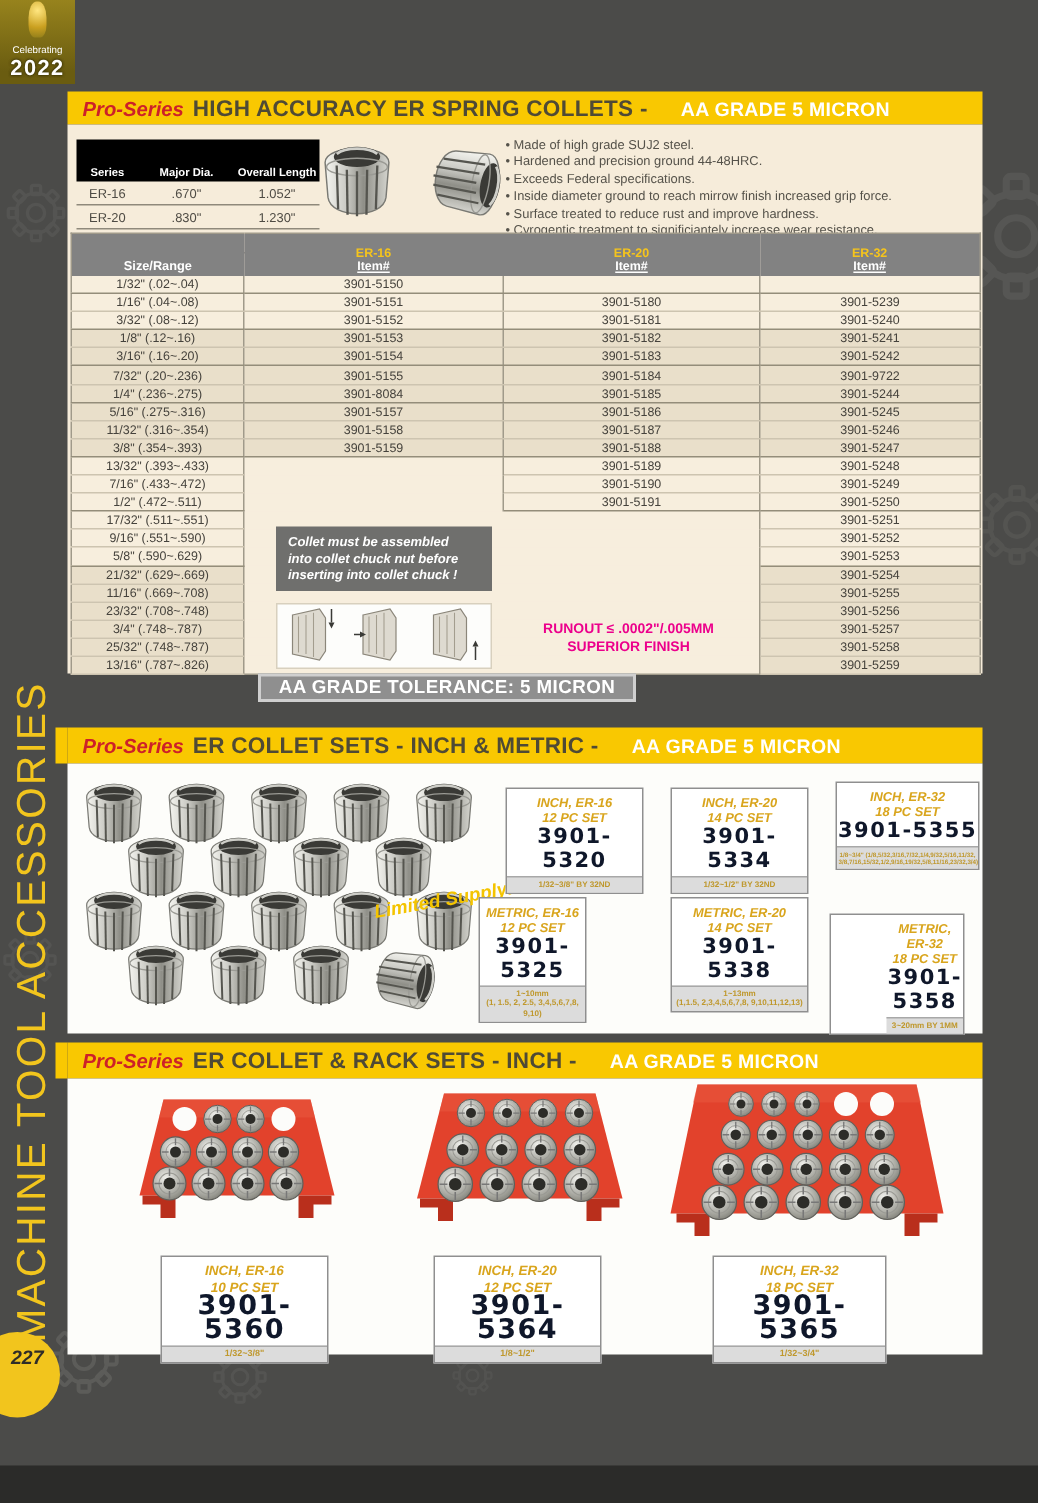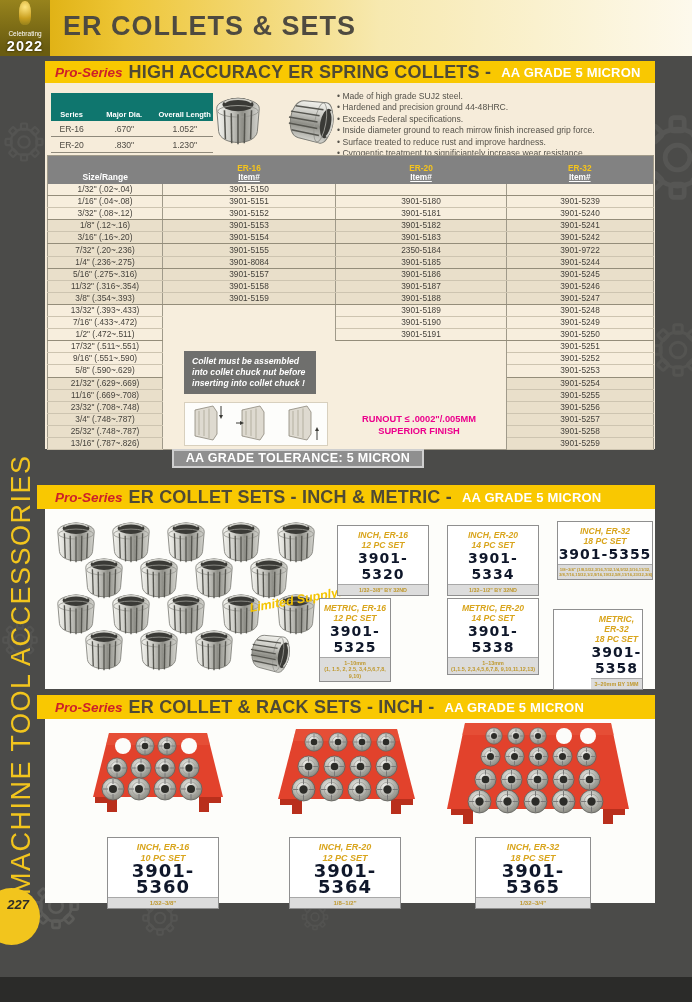--- a/index.html
+++ b/index.html
@@ -22,26 +22,26 @@
        transform:rotate(180deg);font-size:27px;color:#f2c51d;letter-spacing:1.5px;font-weight:500;}
   .pagenum{position:absolute;left:-17px;top:888px;width:57px;height:57px;border-radius:50%;
        background:#f2c51d;}
   .pagenum span{position:absolute;right:11px;top:9px;font-size:13px;font-weight:bold;
        font-style:italic;color:#2f2d28;}
   .tab{position:absolute;left:37px;width:8px;background:#f9c801;}
   
   .banner{position:absolute;left:45px;width:610px;background:#f9c801;display:flex;
        align-items:center;padding-left:10px;box-sizing:border-box;white-space:nowrap;}
   .banner .brand{color:#cd2029;font-weight:bold;font-style:italic;font-size:13.5px;margin-right:6px;}
-  .banner .btitle{color:#4f4a35;font-weight:bold;font-size:18px;margin-right:10px;letter-spacing:.2px;}
+  .banner .btitle{color:#4f4a35;font-weight:bold;font-size:15px;margin-right:22px;letter-spacing:.2px;}
   .banner .bgrade{color:#fff;font-weight:bold;font-size:13px;letter-spacing:.2px;}
   
   .p1{position:absolute;left:45px;top:83px;width:610px;height:366px;background:#f6ecda;}
   .spec{position:absolute;left:6px;top:10px;width:162px;border-collapse:collapse;}
-  .spec th{background:#0f766e;color:#fff;font-size:7.5px;font-weight:bold;line-height:8.5px;
+  .spec th{background:#000000;color:#fff;font-size:7.5px;font-weight:bold;line-height:8.5px;
        height:24px;vertical-align:bottom;padding:2px 1px;}
   .spec td{height:13px;text-align:center;font-size:8.6px;color:#4e4b44;
        border-bottom:1px solid #8f897b;}
   .photos{position:absolute;left:162px;top:4px;}
   .feat{position:absolute;left:292px;top:8px;width:314px;margin:0;padding:0;list-style:none;
        font-size:8.6px;color:#55524a;line-height:11.4px;}
   .feat li::before{content:"•  ";}
   .mt{position:absolute;left:2px;top:72px;width:606px;border-collapse:collapse;table-layout:fixed;
        border:1px solid #a09a8a;}
   .mt th{background:#828282;height:26px;padding:0 0 2px 0;vertical-align:bottom;font-weight:bold;}
@@ -49,21 +49,21 @@
   .mt th .ser{color:#f5c41c;font-size:8.3px;line-height:9px;}
   .mt th .itm{color:#fff;font-size:8.3px;line-height:9.5px;text-decoration:underline;}
   .mt td{height:11.1px;font-size:8.3px;color:#45423c;text-align:center;padding:0;
        border-right:1px solid #a09a8a;border-bottom:1px solid #cdc4b0;line-height:9px;}
   .mt td:last-child{border-right:none;}
   tr.rc td{background:#f7eedd;} tr.rb td{background:#e9dfca;}
   tr.gsep td{border-bottom:1.6px solid #948d7a;}
   .mt td.mg{background:#f7eedd;}
   .mt td.noline{border-bottom:none !important;}
   .mt td.nobr{border-right:none;}
-  .note{position:absolute;left:139px;top:268px;width:132px;box-sizing:border-box;background:#6f6f6d;
+  .note{position:absolute;left:139px;top:268px;width:144px;box-sizing:border-box;background:#6f6f6d;
        color:#fff;font-style:italic;font-weight:bold;font-size:8.7px;line-height:11px;
        padding:5px 4px 5px 8px;}
   .diag{position:absolute;left:139px;top:319px;width:144px;height:44px;background:#fdfdfb;
        border:1px solid #d8d0be;box-sizing:border-box;}
   .runout{position:absolute;left:283px;top:331px;width:182px;text-align:center;color:#ec008c;
        font-weight:bold;font-size:9.3px;line-height:11.5px;}
   .tol{position:absolute;left:172px;top:449px;width:252px;height:19px;box-sizing:border-box;
        background:#8f8f8f;border:2px solid #cfcfcf;color:#fff;font-weight:bold;font-size:12.5px;
        text-align:center;line-height:14px;letter-spacing:.3px;}
   
@@ -165,23 +165,20 @@
   <svg class="gear" style="left:300px;top:902px;opacity:.12" width="30" height="30">
       <use href="#gear"></use>
     </svg>
   <svg class="gear" style="left:2px;top:120px;opacity:.15" width="44" height="44">
       <use href="#gear"></use>
     </svg>
   <svg class="gear" style="left:0px;top:620px;opacity:.15" width="40" height="40">
       <use href="#gear"></use>
     </svg>
 
-  <div class="hdr">
-    <h1 class="hdr-title">ER COLLETS &amp; SETS</h1>
-  </div>
   <div class="badge">
     <div class="badge-bottle"></div>
     <div class="badge-l1">Celebrating</div>
     <div class="badge-l2">2022</div>
   </div>
 
   <div class="vtext">MACHINE TOOL ACCESSORIES</div>
 
   <div class="banner" style="top:61px;height:22px">
     <span class="brand">Pro-Series</span>
@@ -284,21 +281,21 @@
           </tr>
         <tr class="rb gsep">
             <td>3/16" (.16~.20)</td>
             <td>3901-5154</td>
             <td>3901-5183</td>
             <td>3901-5242</td>
           </tr>
         <tr class="rb">
             <td>7/32" (.20~.236)</td>
             <td>3901-5155</td>
-            <td>2350-5184</td>
+            <td>3901-5184</td>
             <td>3901-9722</td>
           </tr>
         <tr class="rb gsep">
             <td>1/4" (.236~.275)</td>
             <td>3901-8084</td>
             <td>3901-5185</td>
             <td>3901-5244</td>
           </tr>
         <tr class="rb">
             <td>5/16" (.275~.316)</td>

